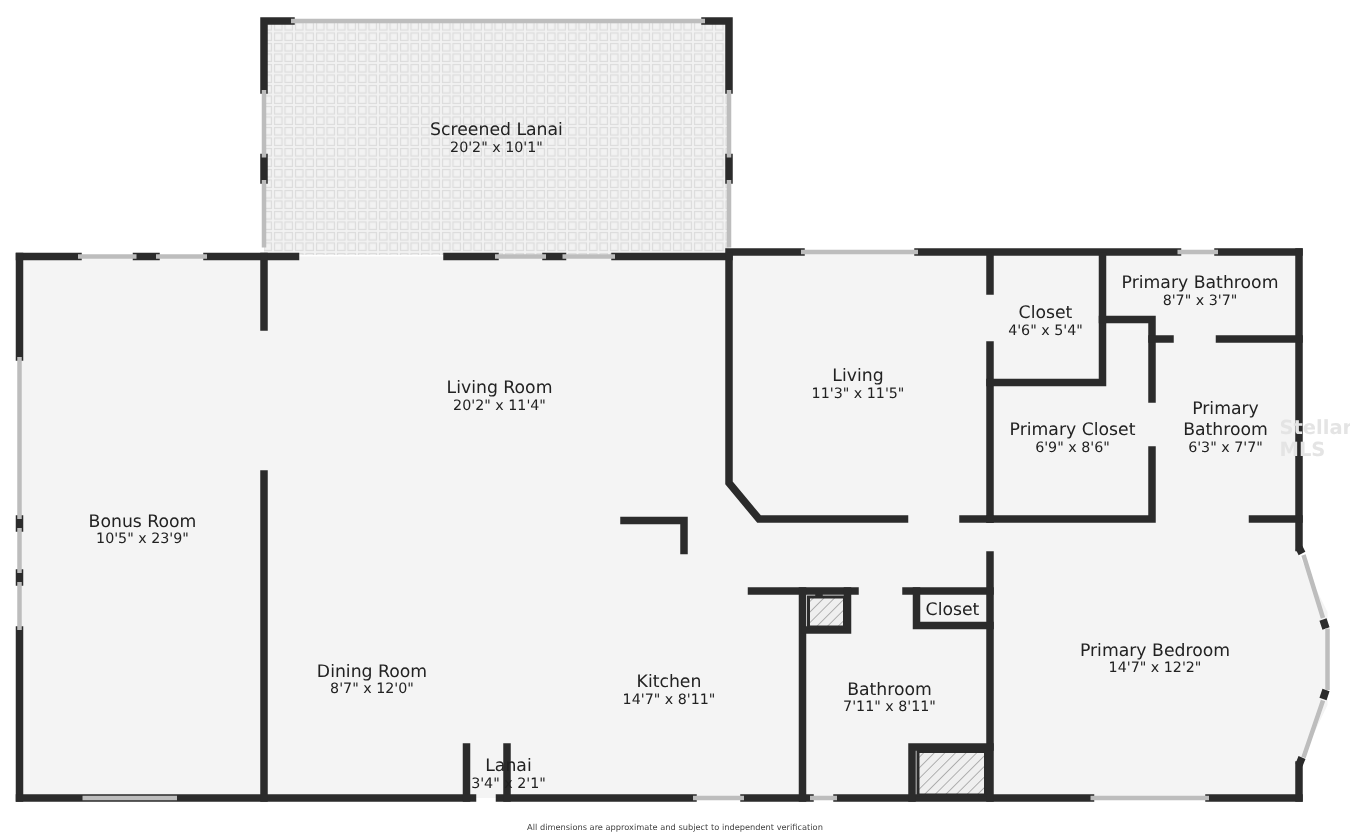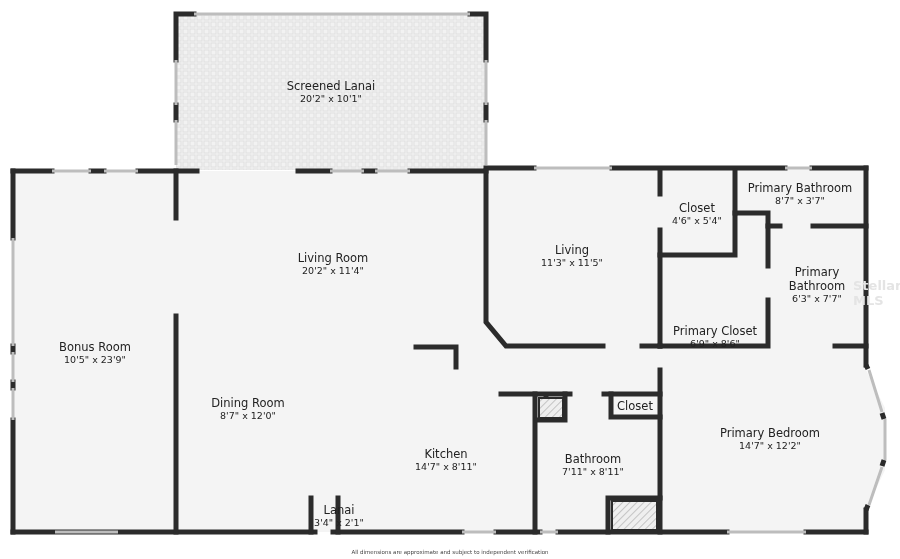--- a/index.html
+++ b/index.html
@@ -90,21 +90,21 @@
     </div>
     <div class="lbl" style="left: 333px; top: 251px;">
       <span class="name" style="white-space: pre;">Living Room</span>
       <span class="dim">20'2" x 11'4"</span>
     </div>
     <div class="lbl" style="left: 95px; top: 340px;">
       <span class="name" style="white-space: pre;">Bonus Room</span>
       <span class="dim">10'5" x 23'9"</span>
     </div>
     <div class="lbl" style="left: 248px; top: 396px;">
-      <span class="name" style="white-space: pre;">Dining Room</span>
+      <span class="name" style="white-space: pre; margin-top: 44px;">Dining Room</span>
       <span class="dim">8'7" x 12'0"</span>
     </div>
     <div class="lbl" style="left: 446px; top: 447px;">
       <span class="name" style="white-space: pre;">Kitchen</span>
       <span class="dim">14'7" x 8'11"</span>
     </div>
     <div class="lbl" style="left: 339px; top: 503px;">
       <span class="name" style="white-space: pre;">Lanai</span>
       <span class="dim">3'4" x 2'1"</span>
     </div>
@@ -113,21 +113,21 @@
       <span class="dim">11'3" x 11'5"</span>
     </div>
     <div class="lbl" style="left: 697px; top: 201px;">
       <span class="name" style="white-space: pre;">Closet</span>
       <span class="dim">4'6" x 5'4"</span>
     </div>
     <div class="lbl" style="left: 800px; top: 181px;">
       <span class="name" style="white-space: pre;">Primary Bathroom</span>
       <span class="dim">8'7" x 3'7"</span>
     </div>
-    <div class="lbl" style="left: 715px; top: 279px; margin-top: 45px;">
+    <div class="lbl" style="left: 715px; top: 279px;">
       <span class="name" style="white-space: pre;">Primary Closet</span>
       <span class="dim">6'9" x 8'6"</span>
     </div>
     <div class="lbl" style="left: 817px; top: 265px;">
       <span class="name" style="white-space: pre;">Primary
 Bathroom</span>
       <span class="dim">6'3" x 7'7"</span>
     </div>
     <div class="lbl" style="left: 635px; top: 399px;">
       <span class="name" style="white-space: pre;">Closet</span>

